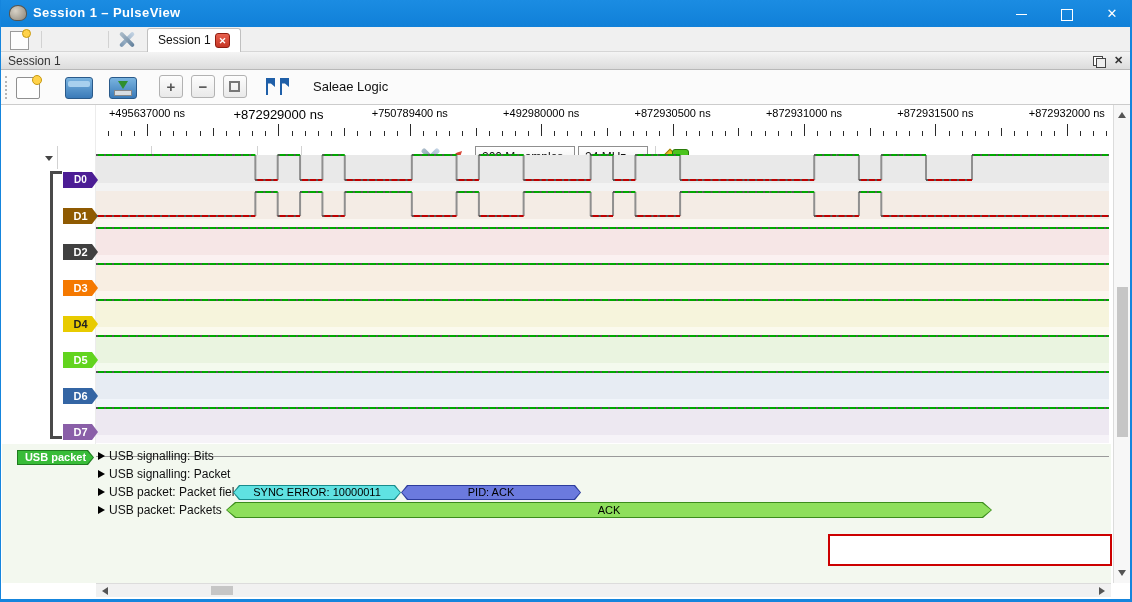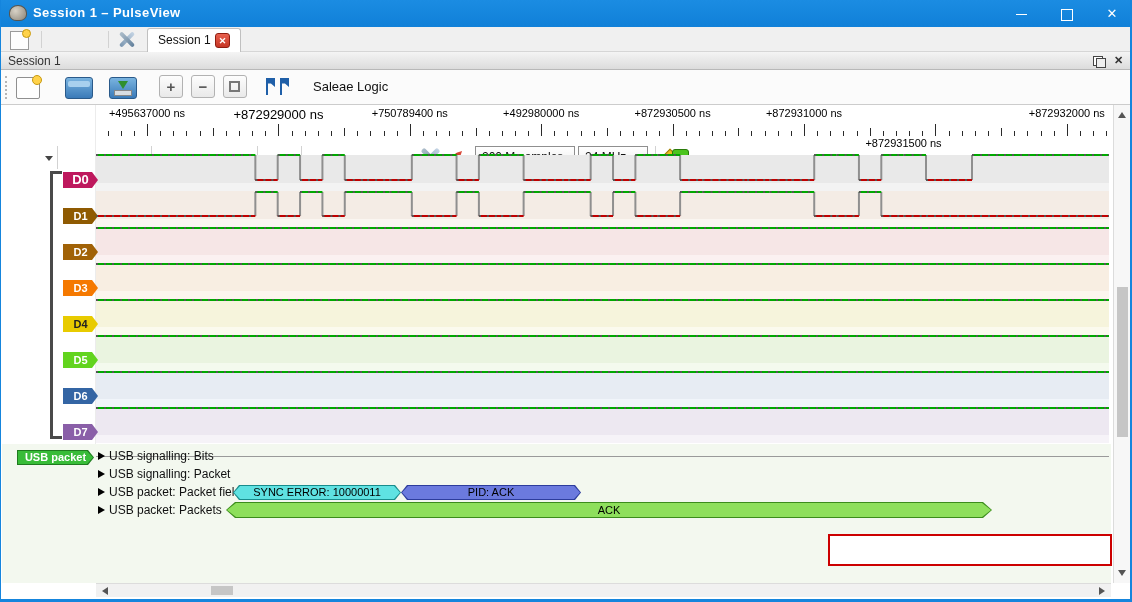--- a/index.html
+++ b/index.html
@@ -148,21 +148,21 @@
     </div>
   </div>
 
   <div id="stage">
       <div style="position: absolute; left: 76px; top: 107px; width: 140px; text-align: center; font-size: 11px; color: rgb(0, 0, 0);">+495637000 ns</div>
       <div style="position: absolute; left: 207.4px; top: 107px; width: 140px; text-align: center; font-size: 13px; color: rgb(0, 0, 0);">+872929000 ns</div>
       <div style="position: absolute; left: 338.8px; top: 107px; width: 140px; text-align: center; font-size: 11px; color: rgb(0, 0, 0);">+750789400 ns</div>
       <div style="position: absolute; left: 470.2px; top: 107px; width: 140px; text-align: center; font-size: 11px; color: rgb(0, 0, 0);">+492980000 ns</div>
       <div style="position: absolute; left: 601.6px; top: 107px; width: 140px; text-align: center; font-size: 11px; color: rgb(0, 0, 0);">+872930500 ns</div>
       <div style="position: absolute; left: 733px; top: 107px; width: 140px; text-align: center; font-size: 11px; color: rgb(0, 0, 0);">+872931000 ns</div>
-      <div style="position: absolute; left: 864.4px; top: 107px; width: 140px; font-size: 11px; color: rgb(0, 0, 0); margin-top: 30px;">+872931500 ns</div>
+      <div style="position: absolute; left: 864.4px; top: 107px; width: 140px; text-align: center; font-size: 11px; color: rgb(0, 0, 0);">+872931500 ns</div>
       <div style="position: absolute; left: 995.8px; top: 107px; width: 140px; text-align: center; font-size: 11px; color: rgb(0, 0, 0);">+872932000 ns</div>
       <div style="position: absolute; left: 106.58px; top: 131px; width: 1px; height: 5px; background: rgb(42, 42, 42);"></div>
       <div style="position: absolute; left: 119.72px; top: 131px; width: 1px; height: 5px; background: rgb(42, 42, 42);"></div>
       <div style="position: absolute; left: 132.86px; top: 131px; width: 1px; height: 5px; background: rgb(42, 42, 42);"></div>
       <div style="position: absolute; left: 146px; top: 124px; width: 1px; height: 12px; background: rgb(42, 42, 42);"></div>
       <div style="position: absolute; left: 159.14px; top: 131px; width: 1px; height: 5px; background: rgb(42, 42, 42);"></div>
       <div style="position: absolute; left: 172.28px; top: 131px; width: 1px; height: 5px; background: rgb(42, 42, 42);"></div>
       <div style="position: absolute; left: 185.42px; top: 131px; width: 1px; height: 5px; background: rgb(42, 42, 42);"></div>
       <div style="position: absolute; left: 198.56px; top: 131px; width: 1px; height: 5px; background: rgb(42, 42, 42);"></div>
       <div style="position: absolute; left: 211.7px; top: 128px; width: 1px; height: 8px; background: rgb(42, 42, 42);"></div>
@@ -230,27 +230,27 @@
       <div style="position: absolute; left: 1026.38px; top: 131px; width: 1px; height: 5px; background: rgb(42, 42, 42);"></div>
       <div style="position: absolute; left: 1039.52px; top: 131px; width: 1px; height: 5px; background: rgb(42, 42, 42);"></div>
       <div style="position: absolute; left: 1052.66px; top: 131px; width: 1px; height: 5px; background: rgb(42, 42, 42);"></div>
       <div style="position: absolute; left: 1065.8px; top: 124px; width: 1px; height: 12px; background: rgb(42, 42, 42);"></div>
       <div style="position: absolute; left: 1078.94px; top: 131px; width: 1px; height: 5px; background: rgb(42, 42, 42);"></div>
       <div style="position: absolute; left: 1092.08px; top: 131px; width: 1px; height: 5px; background: rgb(42, 42, 42);"></div>
       <div style="position: absolute; left: 1105.22px; top: 131px; width: 1px; height: 5px; background: rgb(42, 42, 42);"></div>
       <div style="position: absolute; left: 94px; top: 105px; width: 1px; height: 478px; background: rgb(236, 236, 236);"></div>
       <div style="position: absolute; left: 95px; top: 155px; width: 1013px; height: 28px; background: rgb(233, 233, 233);"></div>
       <div style="position: absolute; left: 95px; top: 183px; width: 1013px; height: 8px; background: rgb(243, 243, 243);"></div>
-      <div style="position: absolute; left: 62px; top: 172px; width: 35px; height: 16px; background: #be185d; clip-path: polygon(0px 0px, calc(100% - 6px) 0px, 100% 50%, calc(100% - 6px) 100%, 0px 100%); color: rgb(255, 255, 255); font-size: 13px; font-weight: bold; text-align: center; line-height: 16px;">D0</div>
+      <div style="position: absolute; left: 62px; top: 172px; width: 35px; height: 16px; background: #4c1d95; clip-path: polygon(0px 0px, calc(100% - 6px) 0px, 100% 50%, calc(100% - 6px) 100%, 0px 100%); color: rgb(255, 255, 255); font-size: 10px; font-weight: bold; text-align: center; line-height: 16px;">D0</div>
       <div style="position: absolute; left: 95px; top: 191px; width: 1013px; height: 28px; background: rgb(244, 236, 229);"></div>
       <div style="position: absolute; left: 95px; top: 219px; width: 1013px; height: 8px; background: rgb(250, 246, 241);"></div>
       <div style="position: absolute; left: 62px; top: 208px; width: 35px; height: 16px; background: rgb(143, 90, 2); clip-path: polygon(0px 0px, calc(100% - 6px) 0px, 100% 50%, calc(100% - 6px) 100%, 0px 100%); color: rgb(255, 255, 255); font-size: 11px; font-weight: bold; text-align: center; line-height: 16px;">D1</div>
       <div style="position: absolute; left: 95px; top: 227px; width: 1013px; height: 28px; background: rgb(246, 230, 230);"></div>
       <div style="position: absolute; left: 95px; top: 255px; width: 1013px; height: 8px; background: rgb(251, 241, 241);"></div>
-      <div style="position: absolute; left: 62px; top: 244px; width: 35px; height: 16px; background: #a16207; clip-path: polygon(0px 0px, calc(100% - 6px) 0px, 100% 50%, calc(100% - 6px) 100%, 0px 100%); color: rgb(255, 255, 255); font-size: 11px; font-weight: bold; text-align: center; line-height: 16px;">D2</div>
+      <div style="position: absolute; left: 62px; top: 244px; width: 35px; height: 16px; background: #404040; clip-path: polygon(0px 0px, calc(100% - 6px) 0px, 100% 50%, calc(100% - 6px) 100%, 0px 100%); color: rgb(255, 255, 255); font-size: 11px; font-weight: bold; text-align: center; line-height: 16px;">D2</div>
       <div style="position: absolute; left: 95px; top: 227px; width: 1013px; height: 2px; background: repeating-linear-gradient(90deg, rgb(85, 85, 85) 0px, rgb(85, 85, 85) 2px, rgb(0, 168, 0) 2px, rgb(0, 168, 0) 8px);"></div>
       <div style="position: absolute; left: 95px; top: 263px; width: 1013px; height: 28px; background: rgb(248, 238, 226);"></div>
       <div style="position: absolute; left: 95px; top: 291px; width: 1013px; height: 8px; background: rgb(252, 246, 238);"></div>
       <div style="position: absolute; left: 62px; top: 280px; width: 35px; height: 16px; background: rgb(245, 121, 0); clip-path: polygon(0px 0px, calc(100% - 6px) 0px, 100% 50%, calc(100% - 6px) 100%, 0px 100%); color: rgb(255, 255, 255); font-size: 11px; font-weight: bold; text-align: center; line-height: 16px;">D3</div>
       <div style="position: absolute; left: 95px; top: 263px; width: 1013px; height: 2px; background: repeating-linear-gradient(90deg, rgb(85, 85, 85) 0px, rgb(85, 85, 85) 2px, rgb(0, 168, 0) 2px, rgb(0, 168, 0) 8px);"></div>
       <div style="position: absolute; left: 95px; top: 299px; width: 1013px; height: 28px; background: rgb(246, 244, 220);"></div>
       <div style="position: absolute; left: 95px; top: 327px; width: 1013px; height: 8px; background: rgb(251, 250, 238);"></div>
       <div style="position: absolute; left: 62px; top: 316px; width: 35px; height: 16px; background: rgb(232, 203, 0); clip-path: polygon(0px 0px, calc(100% - 6px) 0px, 100% 50%, calc(100% - 6px) 100%, 0px 100%); color: rgb(34, 34, 34); font-size: 11px; font-weight: bold; text-align: center; line-height: 16px;">D4</div>
       <div style="position: absolute; left: 95px; top: 299px; width: 1013px; height: 2px; background: repeating-linear-gradient(90deg, rgb(85, 85, 85) 0px, rgb(85, 85, 85) 2px, rgb(0, 168, 0) 2px, rgb(0, 168, 0) 8px);"></div>
       <div style="position: absolute; left: 95px; top: 335px; width: 1013px; height: 28px; background: rgb(234, 244, 224);"></div>

